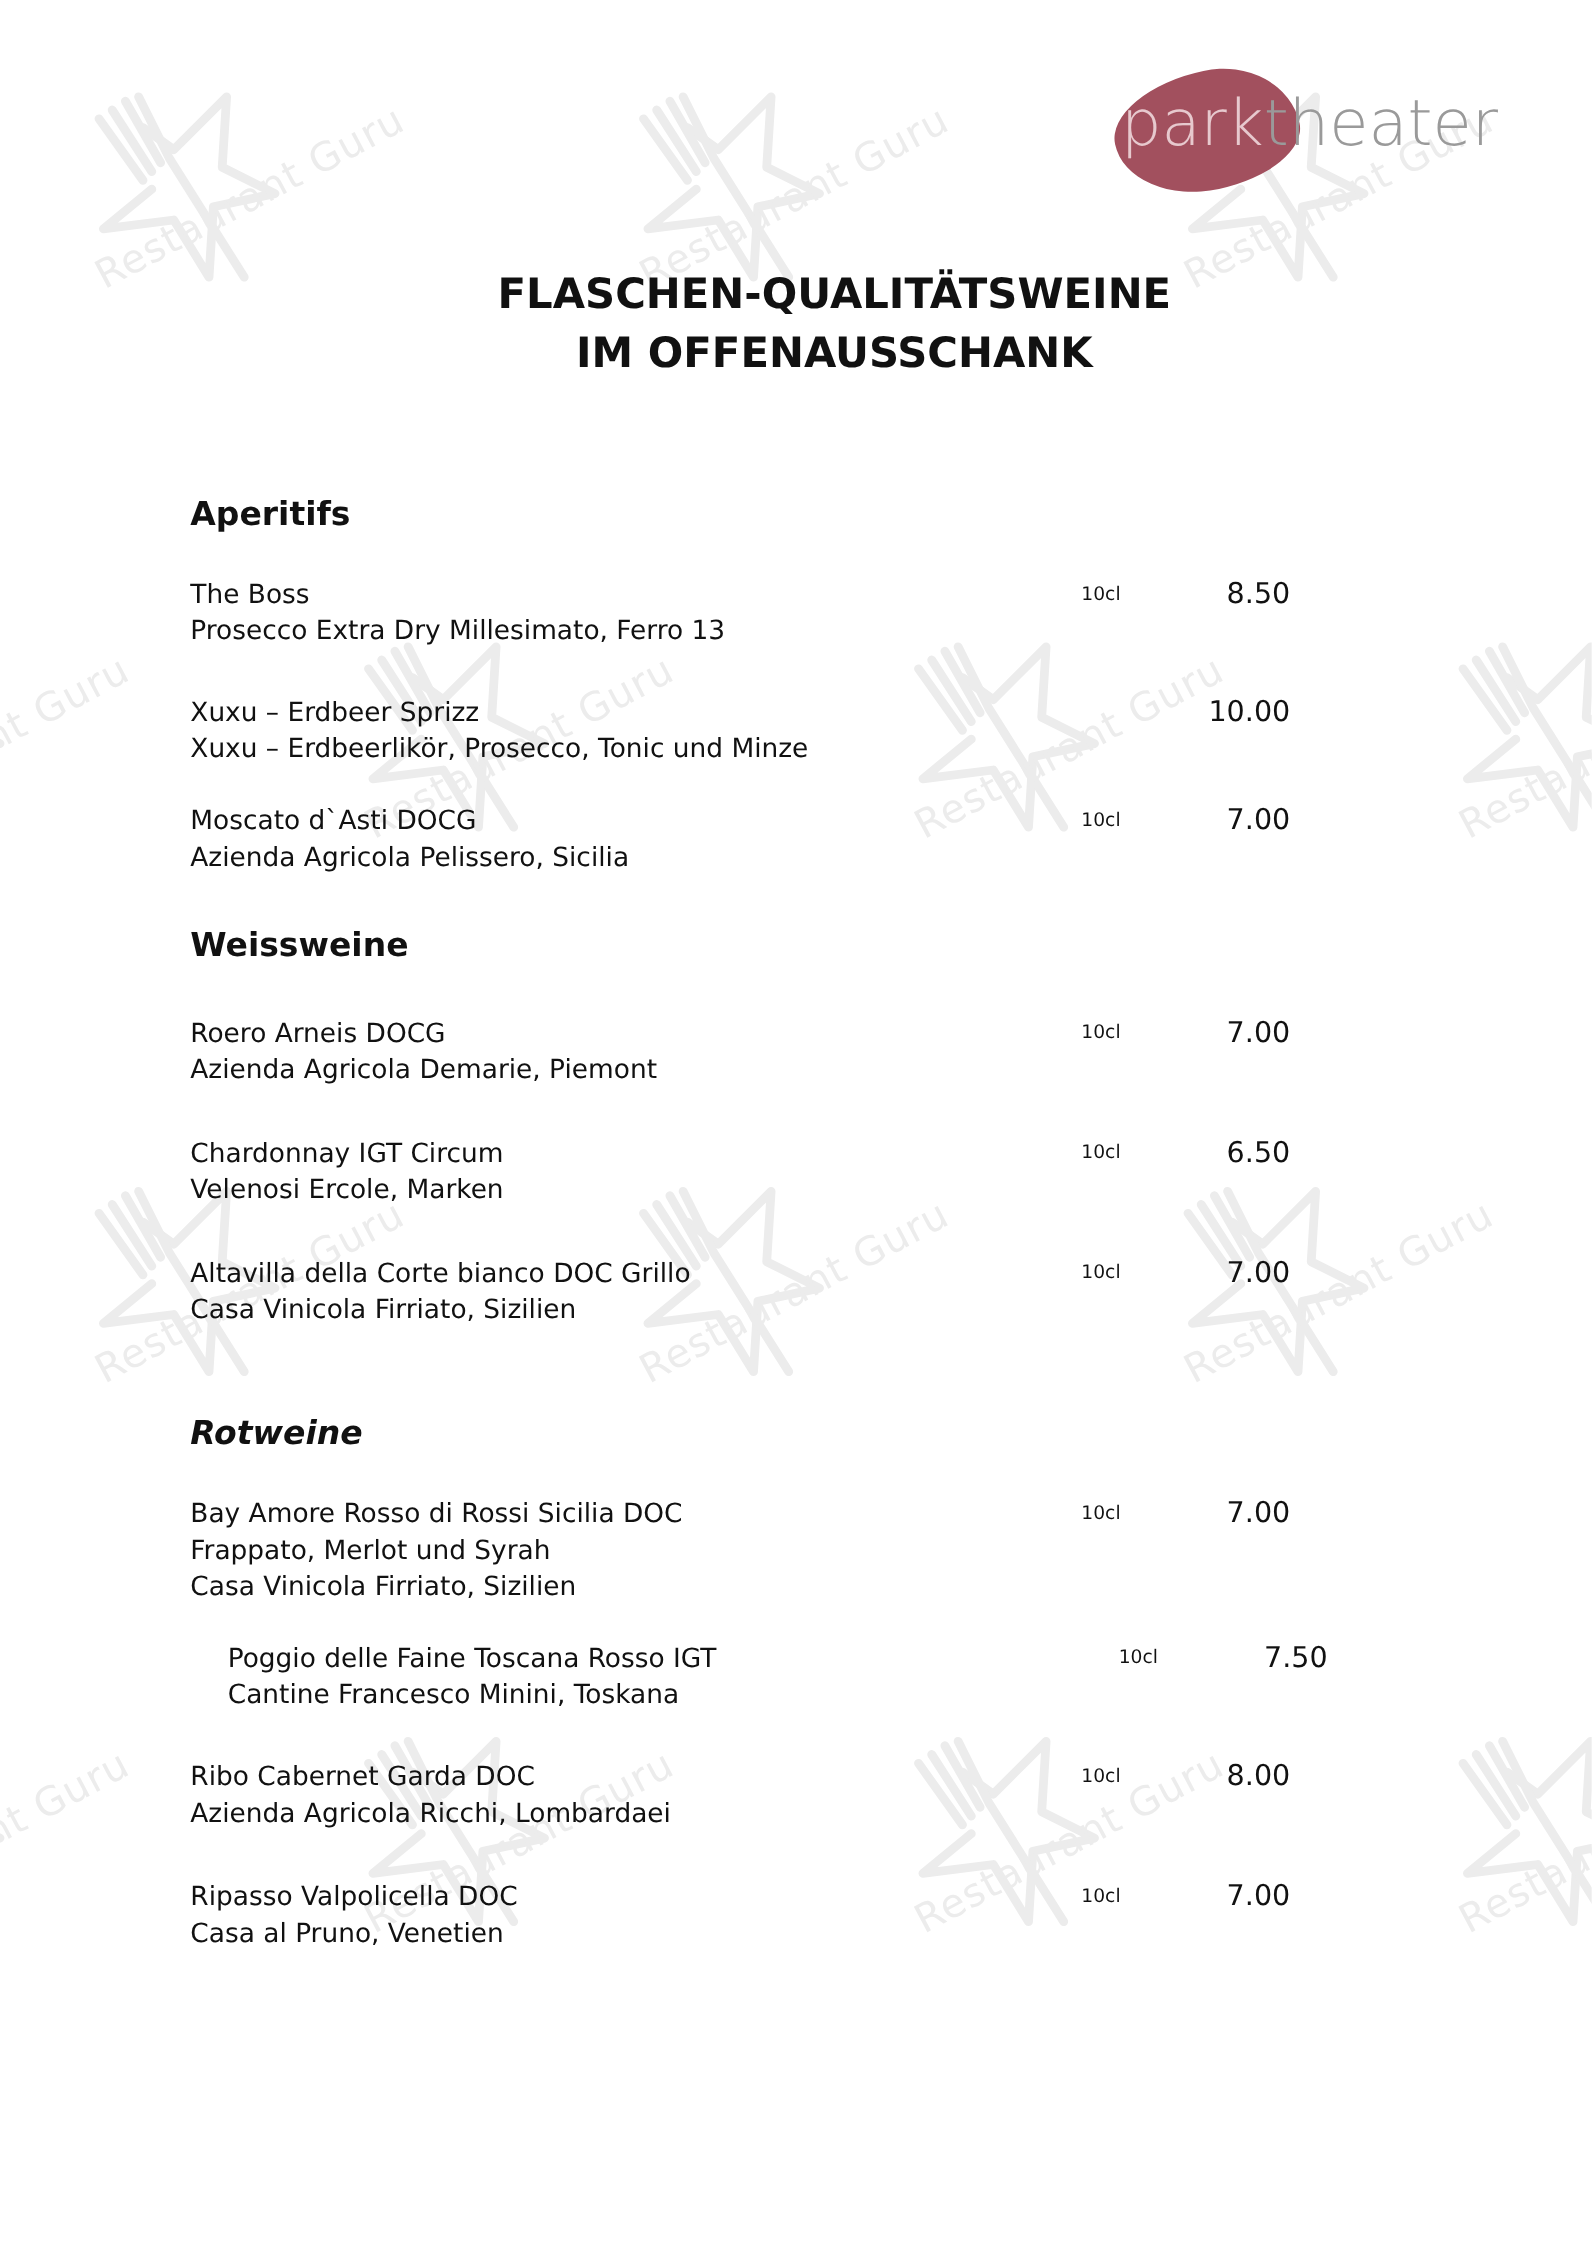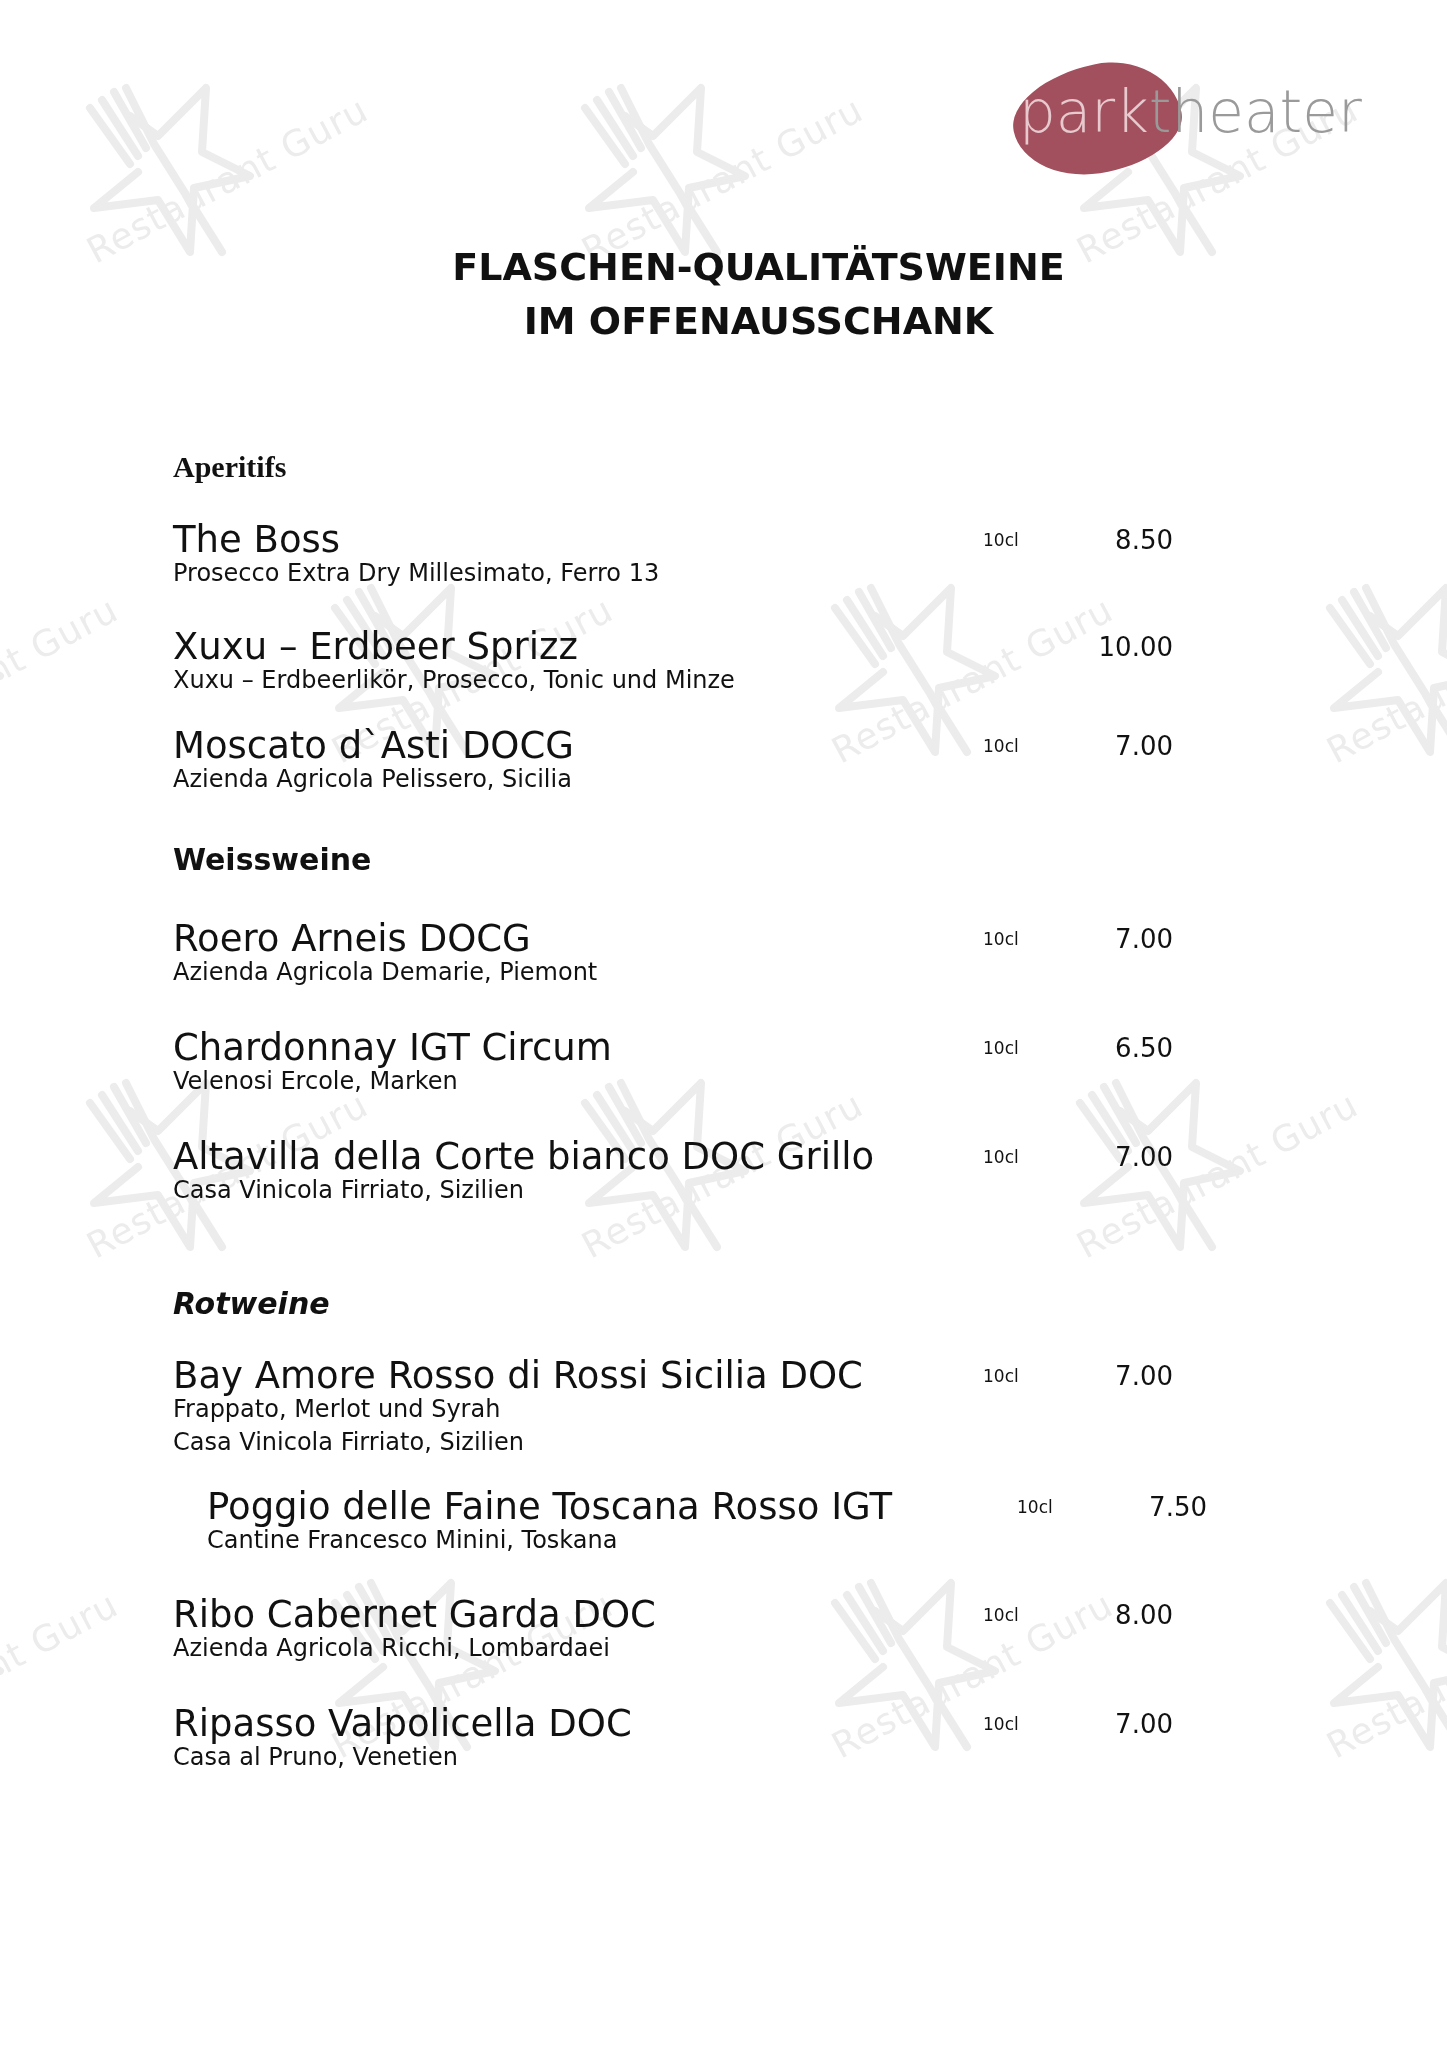--- a/index.html
+++ b/index.html
@@ -31,21 +31,21 @@
     .title {
       position: absolute; left: 0; width: 1517px; top: 240px; text-align: center; z-index: 2;
       font-family: "DejaVu Sans", sans-serif; font-weight: bold; font-size: 38px; line-height: 54px;
       color: #111;
     }
     .content { position: absolute; left: 173px; top: 450px; width: 1000px; z-index: 2; }
     .section-title {
       font-weight: bold; font-size: 30px; margin: 0; position: absolute; left: 0;
     }
     .item { position: absolute; left: 0; width: 1000px; }
-    .item .name { font-size: 37px; line-height: 34px; }
+    .item .name { font-size: 24px; line-height: 34px; }
     .item .sub { font-size: 24px; line-height: 33px; }
     .item .vol { position: absolute; left: 810px; top: 0; font-size: 17px; line-height: 34px; }
     .item .price { position: absolute; right: 0; width: 120px; text-align: right; top: 0; font-size: 26px; line-height: 34px; right: 0px; }
   </style>
 </head>
 <body>
 
 <div class="watermarks">
   <div class="wm" style="left:60px;top:60px;">
     <svg viewBox="0 0 100 100">
@@ -182,21 +182,21 @@
   </div>
 </div>
 
 <div class="title">
   <div>FLASCHEN-QUALITÄTSWEINE</div>
   <div>IM OFFENAUSSCHANK</div>
 </div>
 
 <div class="content">
 
-  <div class="section-title" style="top:0px;font-family:Liberation Serif, serif;">Aperitifs</div>
+  <div class="section-title" style="top:0px;">Aperitifs</div>
 
   <div class="item" style="top:73px;">
     <div class="name">The Boss</div>
     <div class="sub">Prosecco Extra Dry Millesimato, Ferro 13</div>
     <div class="vol">10cl</div>
     <div class="price">8.50</div>
   </div>
 
   <div class="item" style="top:180px;">
     <div class="name">Xuxu – Erdbeer Sprizz</div>

